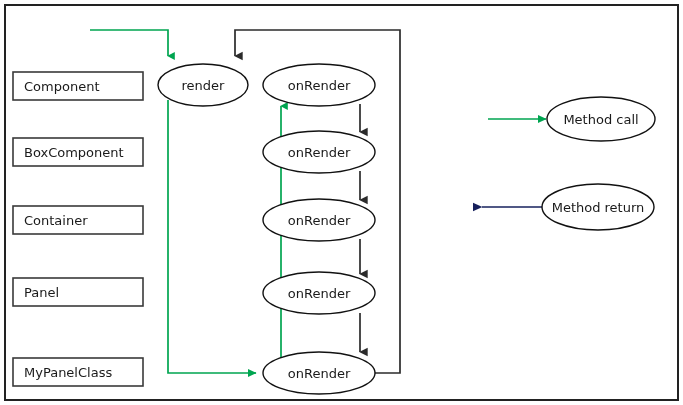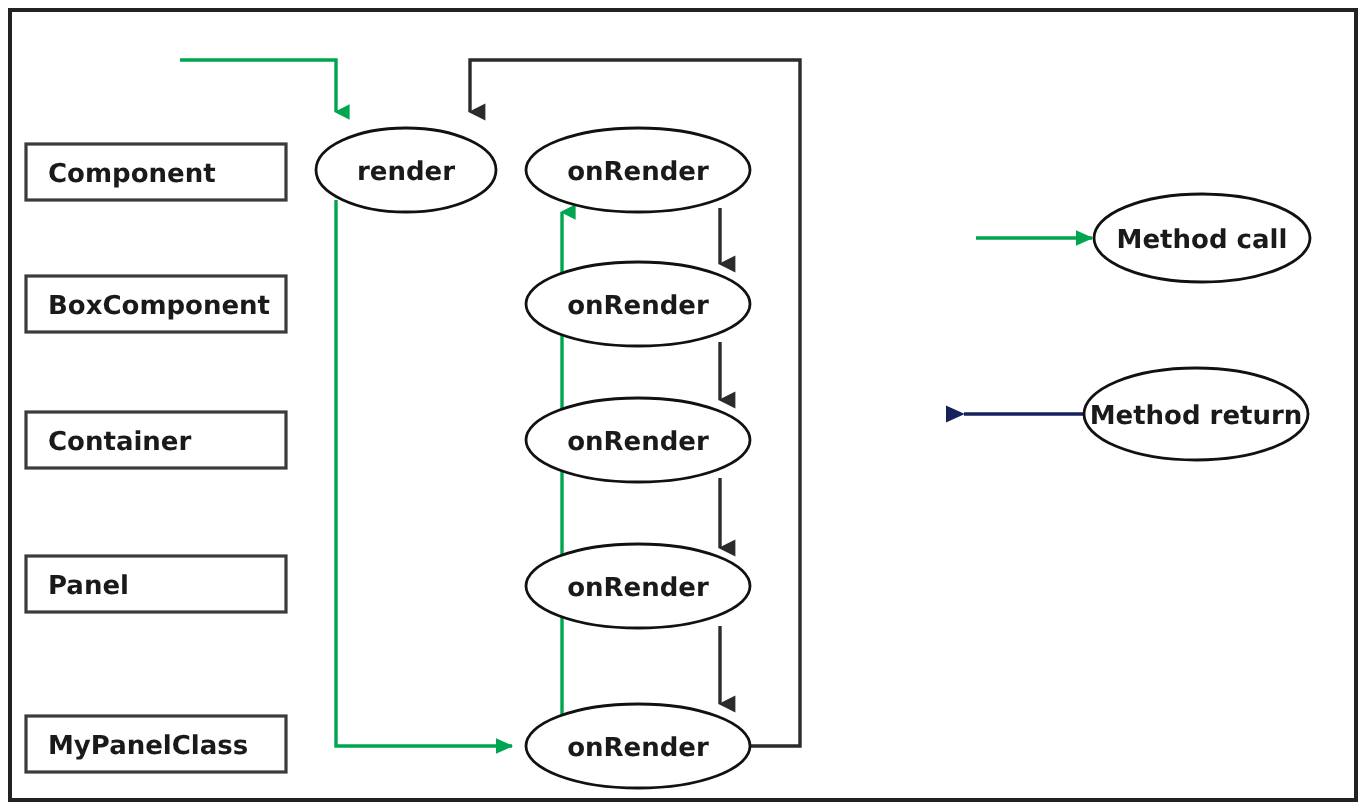--- a/index.html
+++ b/index.html
@@ -7,21 +7,20 @@
     padding: 0;
     background: #ffffff;
   }
   #canvas {
     position: relative;
     width: 683px;
     height: 405px;
     background: #ffffff;
     font-family: "DejaVu Sans", "Liberation Sans", sans-serif;
     overflow: hidden;
-    font-weight: bold;
   }
   #diagram-svg {
     position: absolute;
     left: 0;
     top: 0;
     width: 683px;
     height: 405px;
   }
   .cls-box-label {
     font-family: "DejaVu Sans", "Liberation Sans", sans-serif;

